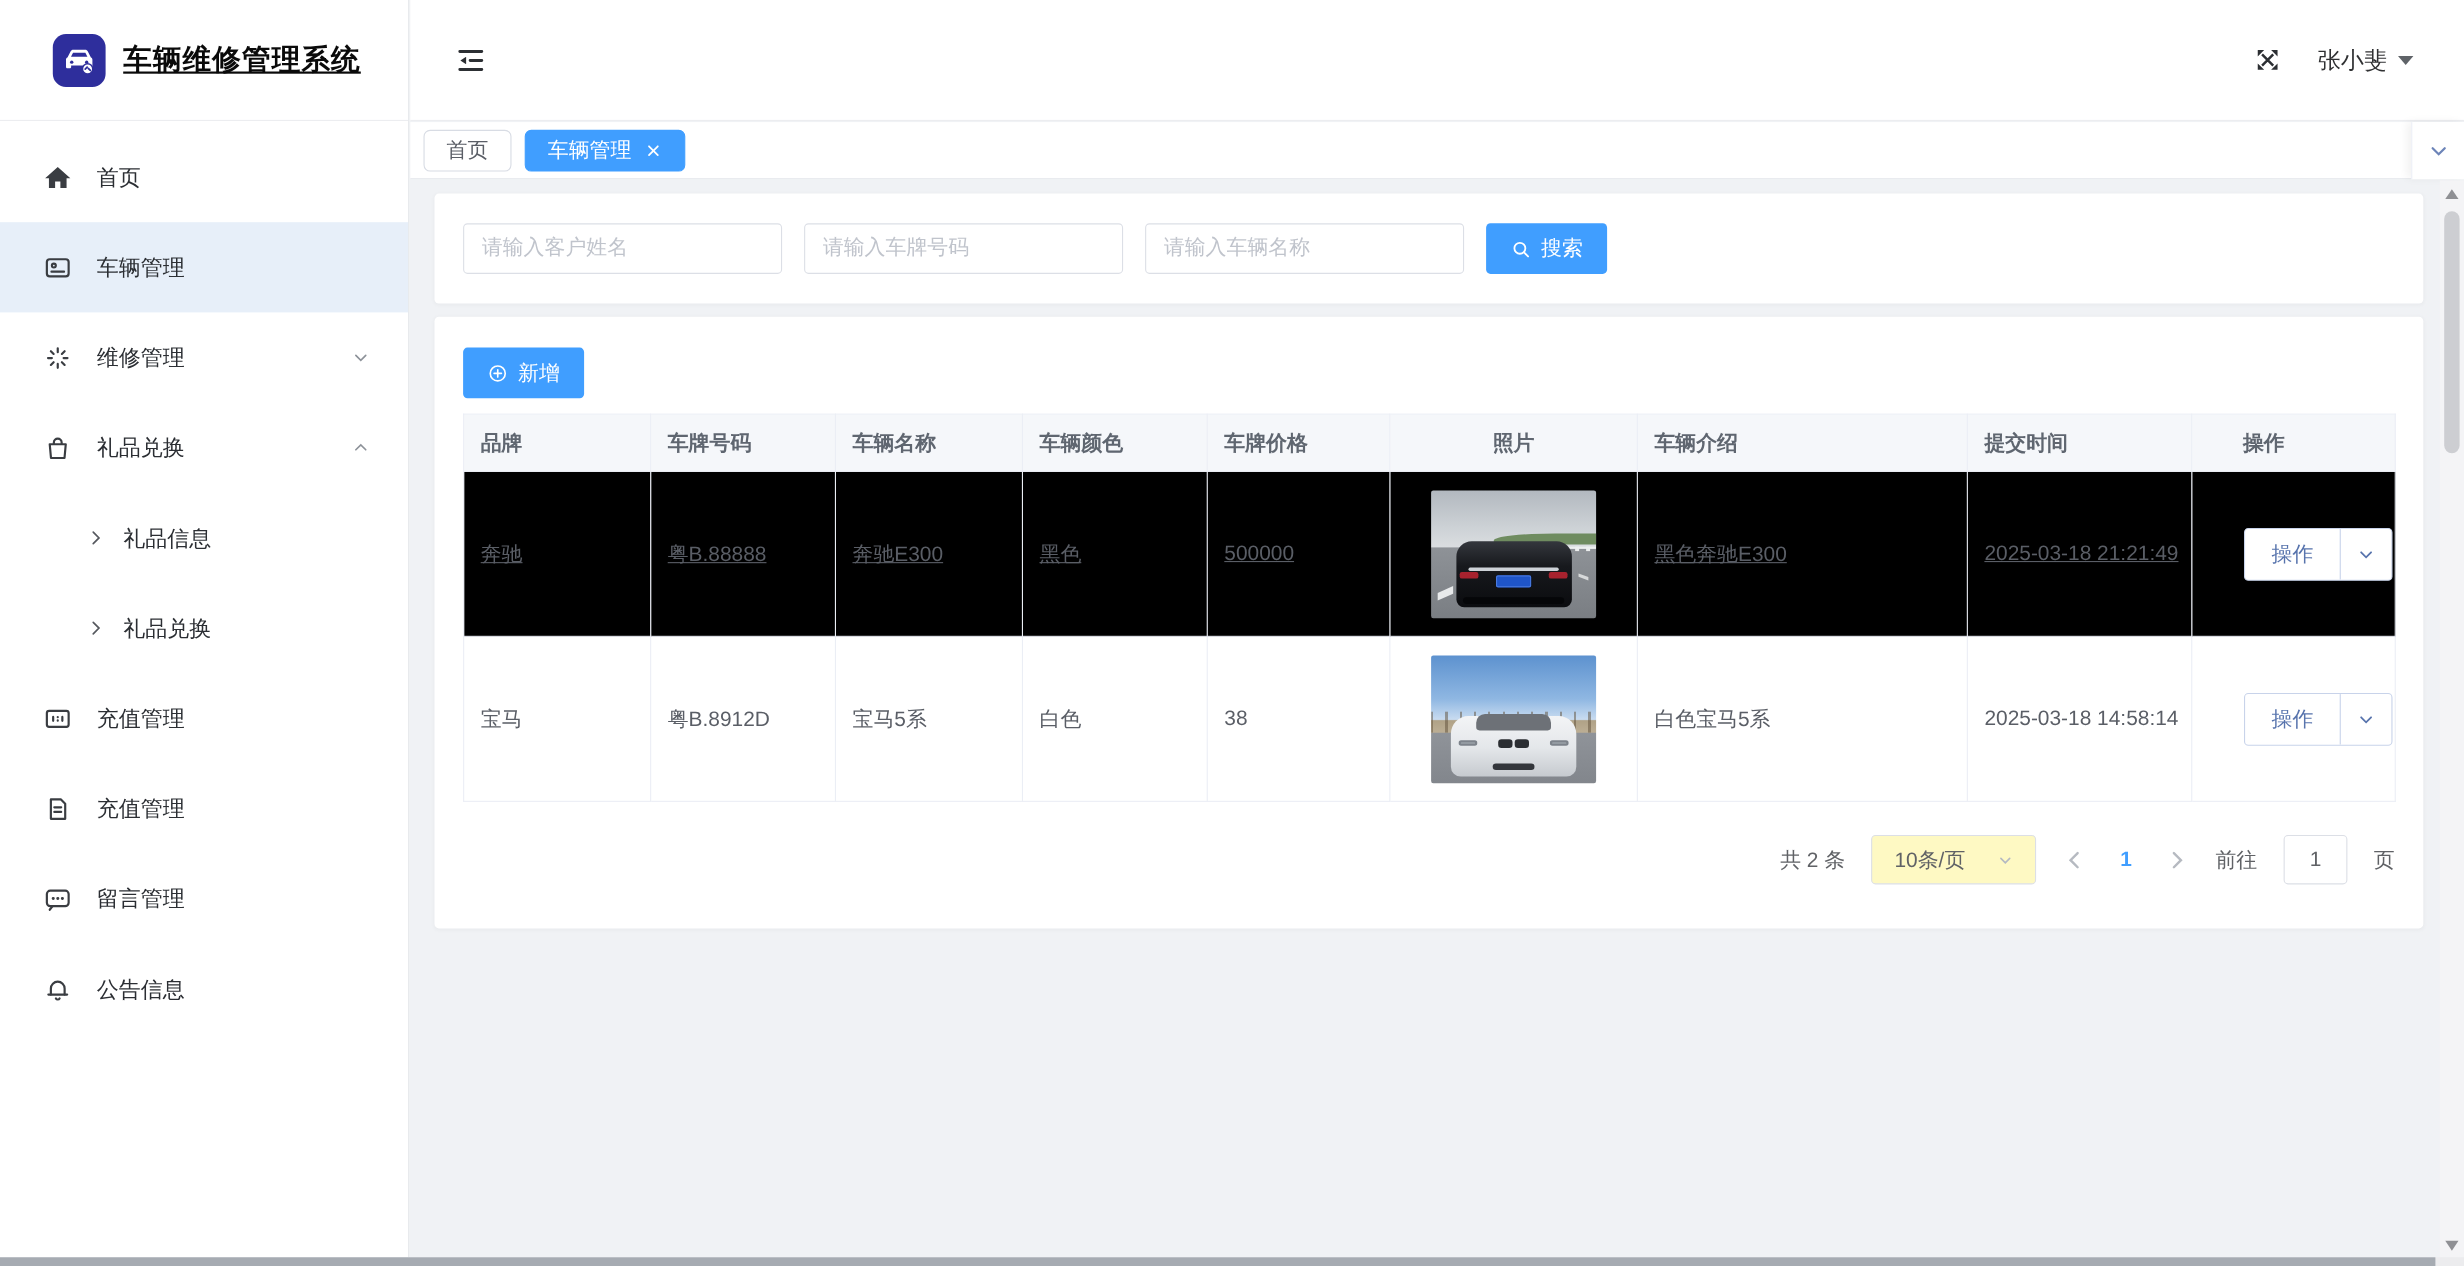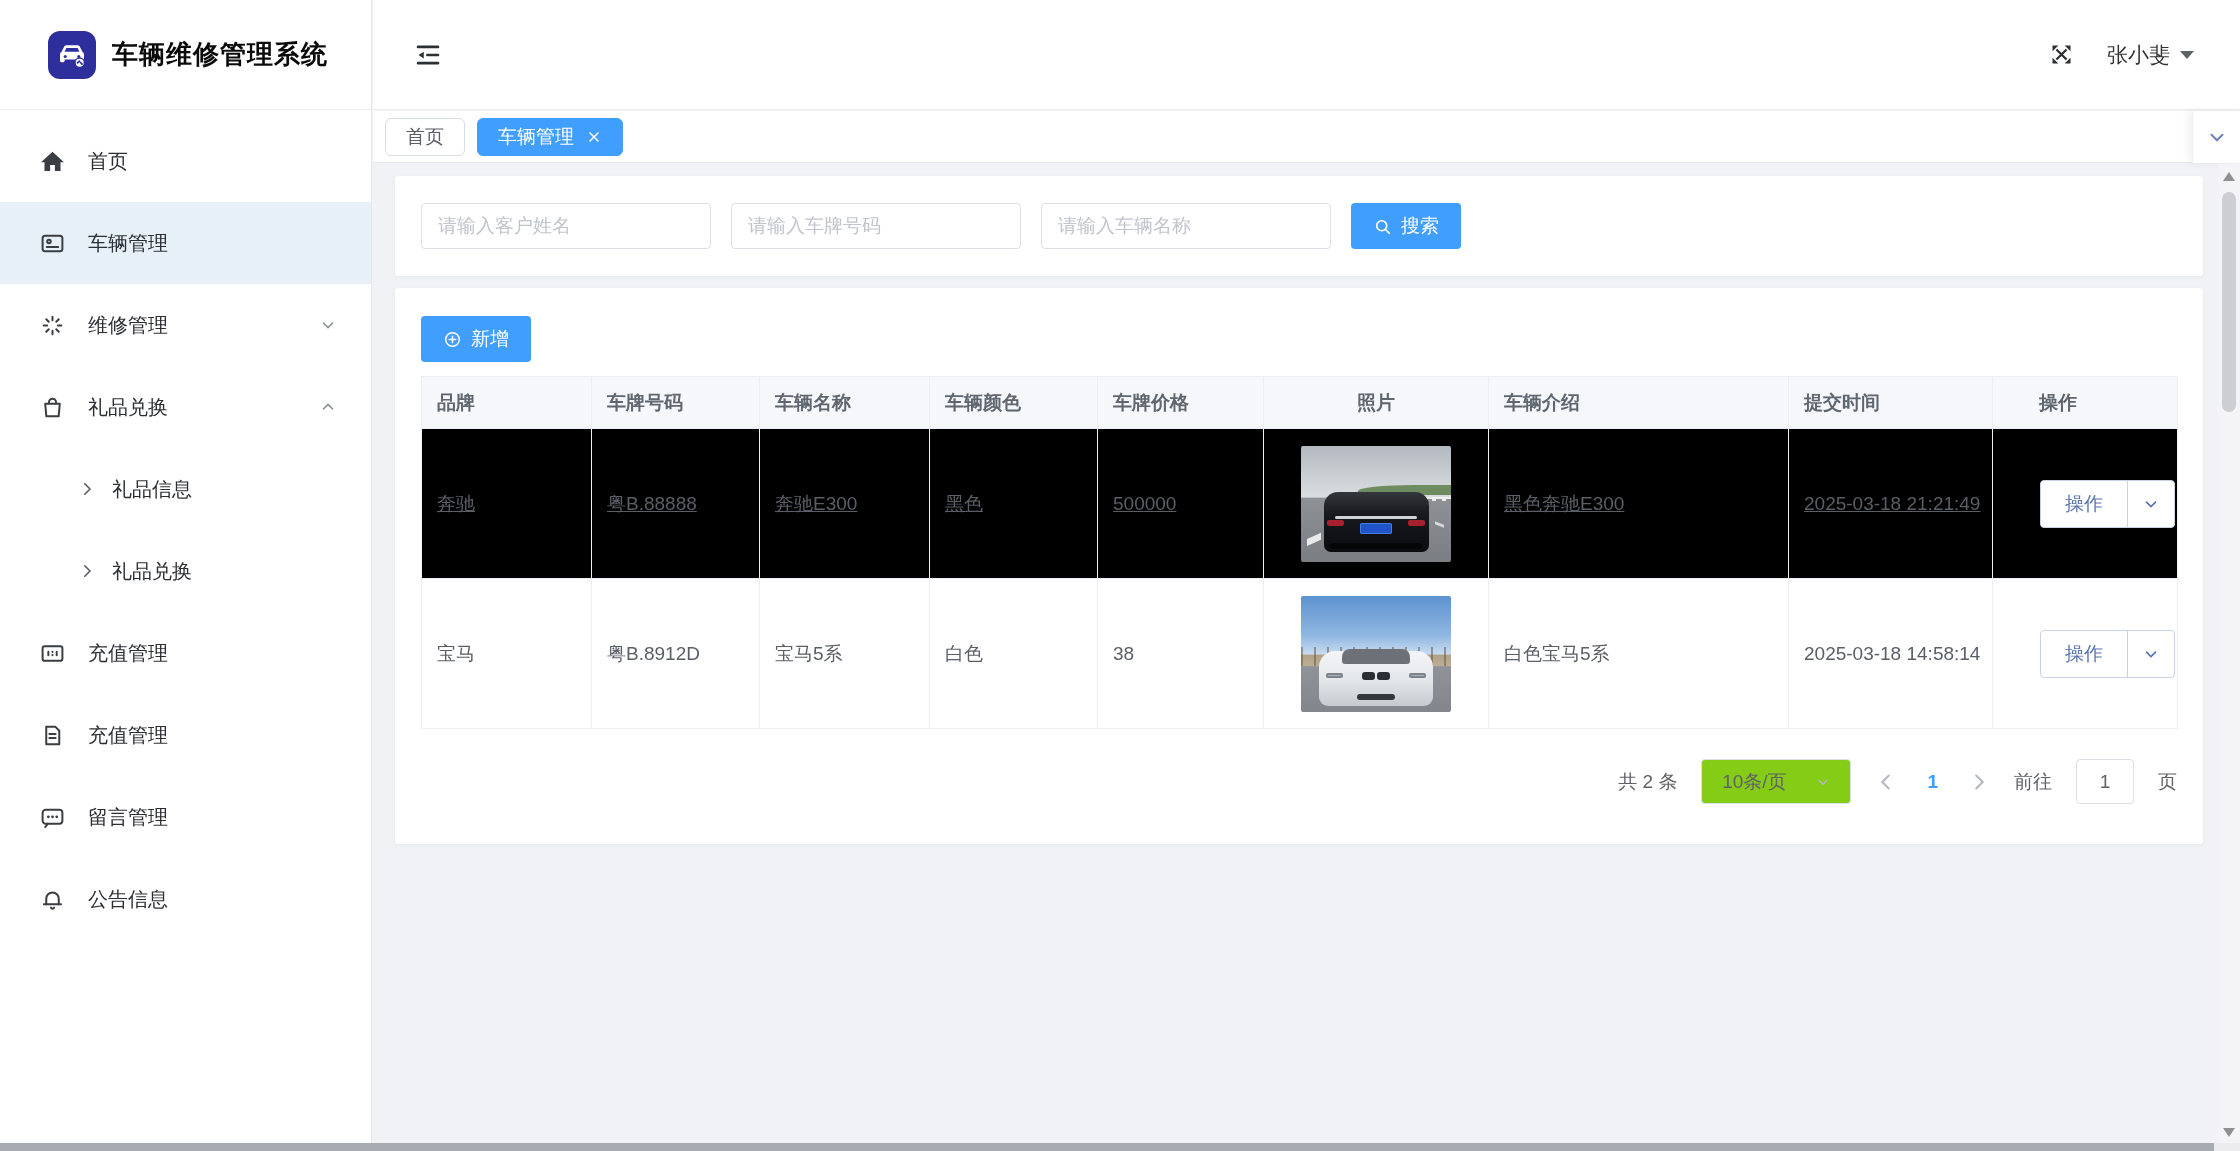--- a/index.html
+++ b/index.html
@@ -4,21 +4,21 @@
 <style>
   * { margin:0; padding:0; box-sizing:border-box; }
   html,body { width:2240px; height:1151px; overflow:hidden; }
   body { font-family:"Liberation Sans","DejaVu Sans",sans-serif; background:#f0f2f5; color:#303133; }
   .app { position:relative; width:2240px; height:1151px; background:#f0f2f5; overflow:hidden; }
 
   
   .sidebar { position:absolute; left:0; top:0; width:372px; height:1143px; background:#fff; border-right:1px solid #e6e8eb; z-index:3; }
   .logo-row { height:110px; display:flex; align-items:center; padding-left:48px; border-bottom:1px solid #ecedf0; }
   .logo-badge { width:48px; height:48px; border-radius:12px; background:#2e2e9c; display:flex; align-items:center; justify-content:center; flex:0 0 auto; }
-  .logo-title { font-size:26px; font-weight:bold; color:#0a0a0a; margin-left:16px; letter-spacing:1px; }
+  .logo-title { font-size:26px; font-weight:bold; color:#0a0a0a; margin-left:16px; letter-spacing:1px;text-decoration:underline; }
   .menu { padding-top:10px; }
   .menu-item { height:82px; display:flex; align-items:center; padding:0 34px 0 40px; font-size:20px; color:#2b2e33; cursor:pointer; }
   .menu-item .mi-icon { width:26px; height:26px; margin-right:22px; color:#3a3d42; display:flex; align-items:center; }
   .menu-item.active { background:#e7eff9; }
   .menu-item .spacer { margin-left:auto; }
   .menu-item .arrow { color:#8d9299; width:18px; height:18px; }
   .menu-sub { padding-left:78px; }
   .menu-sub .mi-icon { width:18px; height:18px; margin-right:16px; color:#55585e; }
 
   
@@ -81,21 +81,21 @@
   .ph-bmw .car { position:absolute; left:12%; bottom:5%; width:76%; height:47%; background:linear-gradient(180deg,#f3f4f6 0%,#e4e7ea 52%,#c6cacf 100%); border-radius:16px 16px 9px 9px; }
   .ph-bmw .glass { position:absolute; left:20%; top:-4%; width:60%; height:28%; background:#6d7177; border-radius:8px 8px 3px 3px; }
   .ph-bmw .grille { position:absolute; top:38%; width:11%; height:15%; background:#2b2e32; border-radius:3px; }
   .ph-bmw .grille.l { left:38%; } .ph-bmw .grille.r { right:38%; }
   .ph-bmw .hl { position:absolute; top:40%; width:15%; height:9%; background:#aab0b7; border-radius:3px; box-shadow:inset 0 0 0 2px #7d838b; }
   .ph-bmw .hl.l { left:6%; } .ph-bmw .hl.r { right:6%; }
   .ph-bmw .intake { position:absolute; left:33%; bottom:10%; width:34%; height:11%; background:#33363b; border-radius:3px; }
 
   
   .pagination { margin-top:30px; width:1756px; display:flex; align-items:center; justify-content:flex-end; gap:24px; font-size:19px; color:#606266; }
-  .pg-select { width:150px; height:45px; border:1px solid #dcdfe6; border-radius:4px; display:flex; align-items:center; justify-content:center; gap:28px; color:#606266; cursor:pointer; background:#84cc16; }
+  .pg-select { width:150px; height:45px; border:1px solid #dcdfe6; border-radius:4px; display:flex; align-items:center; justify-content:center; gap:28px; color:#606266; cursor:pointer; background:#fef9c3; }
   .pg-select svg { width:16px; height:16px; color:#b4b9c2; }
   .pg-arrow { width:22px; height:22px; color:#b6bac1; cursor:pointer; }
   .pg-num { color:#409eff; font-weight:bold; padding:0 6px; cursor:pointer; }
   .pg-goto-input { width:58px; height:45px; border:1px solid #dcdfe6; border-radius:4px; text-align:center; font-size:19px; color:#606266; outline:none; font-family:inherit; background:#fff; }
 
   
   .dropdown { position:absolute; left:2040px; top:556px; width:114px; background:#fff; border:1px solid #e8ebf0; border-radius:6px; box-shadow:0 6px 18px rgba(0,0,0,.10); padding:6px 0; z-index:6; }
   .dropdown .arrow-up { position:absolute; top:-7px; left:74px; width:13px; height:13px; background:#fff; border-left:1px solid #e8ebf0; border-top:1px solid #e8ebf0; transform:rotate(45deg); }
   .dd-item { height:37px; display:flex; align-items:center; gap:9px; padding:0 18px; font-size:19px; cursor:pointer; }
   .dd-item svg { width:19px; height:19px; }

